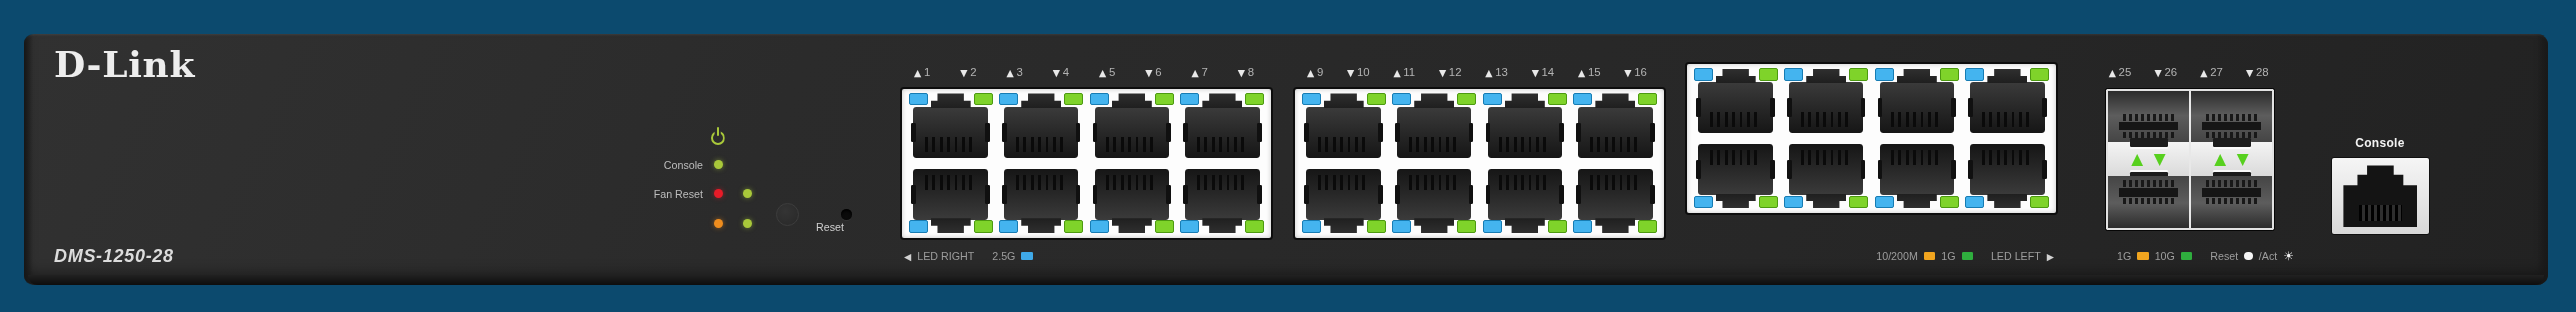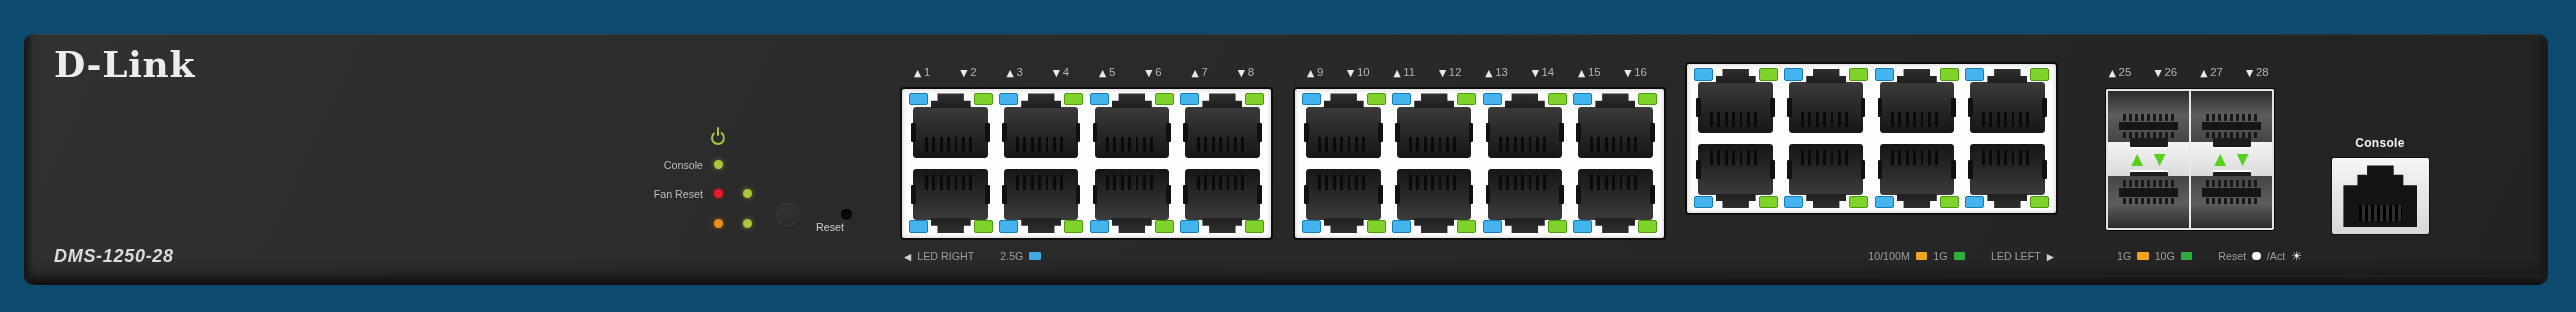--- a/index.html
+++ b/index.html
@@ -86,21 +86,21 @@
   
   .legend{position:absolute;top:250px;display:flex;align-items:center;gap:6px;
     color:#9d9d9d;font-size:10.7px;white-space:nowrap;}
   .lg-arrow{color:#d2d2d2;font-size:9.4px;font-family:"DejaVu Sans",sans-serif;}
   .sw{display:inline-block;width:11.4px;height:8px;border-radius:1.3px;}
   .sw.blue{background:var(--legend-blue);}
   .sw.orange{background:var(--legend-orange);}
   .sw.green{background:var(--legend-green);}
   .lg-dot{width:8.7px;height:8.7px;border-radius:50%;background:#f5f5f5;display:inline-block;}
   .lg-blink{color:#f0f0f0;font-size:12px;font-family:"DejaVu Sans",sans-serif;line-height:1;}
-  .gap-l{margin-left:20px;}
+  .gap-l{margin-left:12px;}
   
   .console-label{position:absolute;left:2333px;top:136px;width:94px;text-align:center;
     color:#f2f2f2;font-weight:bold;font-size:12px;letter-spacing:0.3px;}
   .console-port{position:absolute;left:2332px;top:158px;width:97px;height:76px;border-radius:2px;
     background:linear-gradient(180deg,#f5f5f5,#d8d8d8);box-shadow:0 0 0 0.7px #0a0a0a;}
   .cjack{position:absolute;left:11.4px;top:7.4px;width:74px;height:62px;background:#141414;
     clip-path:polygon(32% 0,68% 0,68% 15%,81% 15%,81% 32%,100% 32%,100% 100%,0 100%,0 32%,19% 32%,19% 15%,32% 15%);}
   .cpins{position:absolute;left:27px;bottom:12.7px;width:43px;height:16px;
     background:repeating-linear-gradient(90deg,#000 0 3.4px,#2e2e2e 3.4px 6px);}
 </style>
@@ -518,21 +518,21 @@
       </div>
   </div>
 
   <div class="legend" style="left:904px;">
     <span class="lg-arrow">◀</span>
     <span>LED RIGHT</span>
     <span class="gap-l">2.5G</span>
     <span class="sw blue"></span>
   </div>
   <div class="legend" style="right:522px;">
-    <span>10/100M</span>
+    <span>10/200M</span>
     <span class="sw orange"></span>
     <span>1G</span>
     <span class="sw green"></span>
     <span class="gap-l">LED LEFT</span>
     <span class="lg-arrow">▶</span>
   </div>
   <div class="legend" style="left:2117px;">
     <span>1G</span>
     <span class="sw orange"></span>
     <span>10G</span>

